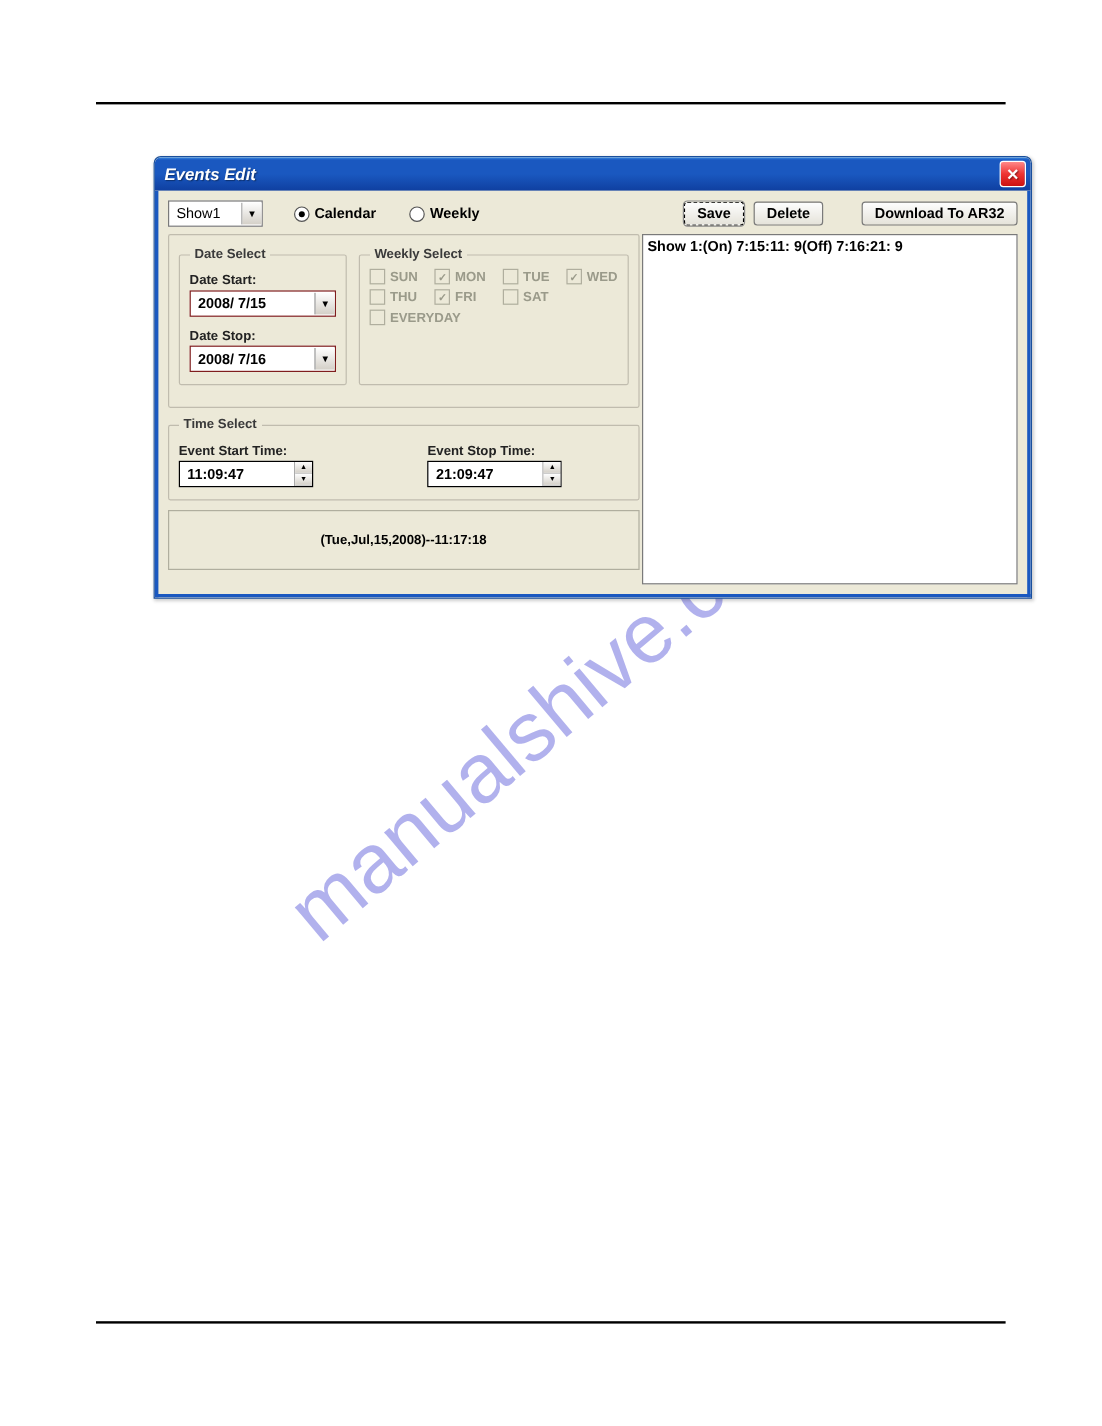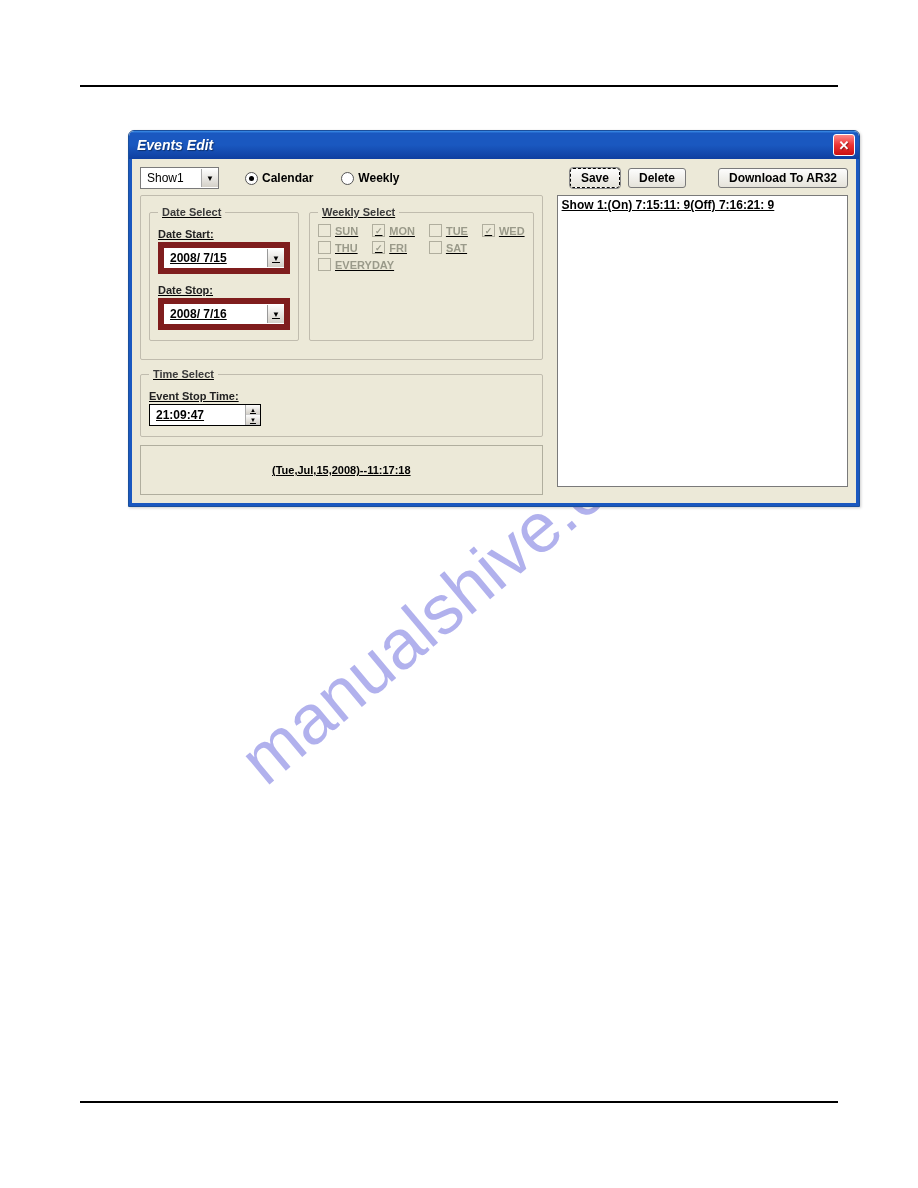--- a/index.html
+++ b/index.html
@@ -124,21 +124,21 @@
     background: linear-gradient(to bottom, #fdfdfd, #e5e3da);
     border: 1px solid #7a7a7a;
     border-radius: 3px;
     padding: 2px 10px;
     font-size: 12px;
     font-weight: bold;
     cursor: pointer;
     font-family: Tahoma, Arial, sans-serif;
   }
   .btn.focus { border: 1px dashed #000; outline: 1px solid #888;}
-  .content-row { display:flex; gap:14px;text-decoration:underline;}
+  .content-row { display:flex; gap:2px;}
   .left-col { flex: 0 0 330px; }
   .right-col { flex: 1; }
   .listbox {
     background:#fff;
     border:1px solid #7a7a7a;
     height: 286px;
     padding: 2px 4px;
     font-size: 12px;
     font-weight: bold;
   }
@@ -153,21 +153,21 @@
     font-size: 11px;
     font-weight: bold;
     padding: 0 4px;
     color: #3a3a3a;
   }
   .row-selects { display:flex; gap:10px;}
   .date-fs, .week-fs { flex:1; }
   .lbl { font-weight:bold; font-size:11px; margin: 4px 0 2px 0; color:#222;}
   .date-combo {
     display:flex; align-items:center;
-    border:6px solid #7f1d1d; background:#fff;
+    border:1px solid #7f1d1d; background:#fff;
     height:20px; width: 120px;
   }
   .date-combo .dval { flex:1; padding:0 6px; font-weight:bold; font-size:12px;}
   .date-combo .arrow {
     width:16px;height:18px;background:linear-gradient(to bottom,#fdfdfd,#d4d0c8);
     border-left:1px solid #999;display:flex;align-items:center;justify-content:center;font-size:8px;
   }
   .week-grid { display:grid; grid-template-columns: 1fr 1fr 1fr 1fr; gap:4px 14px; color:#9a9a8a;}
   .wk-item { display:flex; align-items:center; gap:4px; font-size:11px; font-weight:bold;}
   .cb {
@@ -297,20 +297,30 @@
                   </div>
               </div>
             </fieldset>
           </div>
         </fieldset>
 
         <fieldset class="group">
           <legend>Time Select</legend>
           <div class="time-row">
             <div class="time-col">
+              <div class="lbl">Event Start Time:</div>
+              <div class="spinner">
+                <span class="sval">11:09:47</span>
+                <span class="spinbtns">
+                    <div>▲</div>
+                    <div>▼</div>
+                  </span>
+              </div>
+            </div>
+            <div class="time-col">
               <div class="lbl">Event Stop Time:</div>
               <div class="spinner">
                 <span class="sval">21:09:47</span>
                 <span class="spinbtns">
                     <div>▲</div>
                     <div>▼</div>
                   </span>
               </div>
             </div>
           </div>

